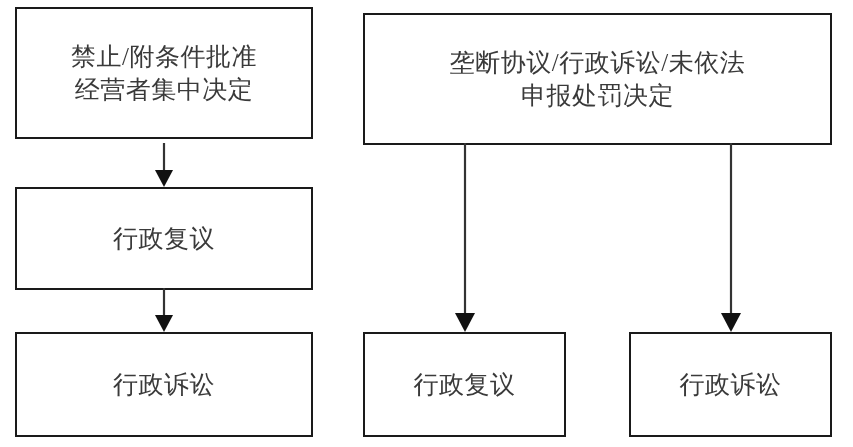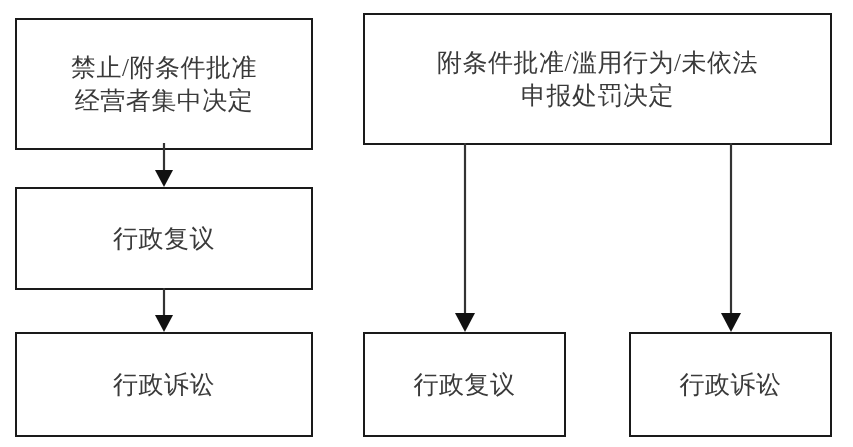--- a/index.html
+++ b/index.html
@@ -45,21 +45,21 @@
   }
   .connector polygon {
     fill: #111111;
   }
 </style>
 </head>
 <body>
 
 <div id="canvas">
 
-  <div class="node" style="left:15px; top:18px; width:298px; height:132px;">
+  <div class="node" style="left:15px; top:7px; width:298px; height:132px;">
     <span class="node-label">禁止/附条件批准
 经营者集中决定</span>
   </div>
 
   <svg class="connector" style="left:140px; top:143px; width:50px; height:46px;" viewBox="0 0 50 46">
     <line x1="24" y1="0" x2="24" y2="34"></line>
     <polygon points="24,44 15,27 33,27"></polygon>
   </svg>
 
   <div class="node" style="left:15px; top:187px; width:298px; height:103px;">
@@ -69,21 +69,21 @@
   <svg class="connector" style="left:140px; top:288px; width:50px; height:46px;" viewBox="0 0 50 46">
     <line x1="24" y1="0" x2="24" y2="34"></line>
     <polygon points="24,44 15,27 33,27"></polygon>
   </svg>
 
   <div class="node" style="left:15px; top:332px; width:298px; height:105px;">
     <span class="node-label">行政诉讼</span>
   </div>
 
   <div class="node" style="left:363px; top:13px; width:469px; height:132px;">
-    <span class="node-label">附条件批准/滥用行为/未依法
+    <span class="node-label">垄断协议/行政诉讼/未依法
 申报处罚决定</span>
   </div>
 
   <svg class="connector" style="left:441px; top:143px; width:50px; height:191px;" viewBox="0 0 50 191">
     <line x1="24" y1="0" x2="24" y2="178"></line>
     <polygon points="24,189 14,170 34,170"></polygon>
   </svg>
 
   <svg class="connector" style="left:707px; top:143px; width:50px; height:191px;" viewBox="0 0 50 191">
     <line x1="24" y1="0" x2="24" y2="178"></line>

